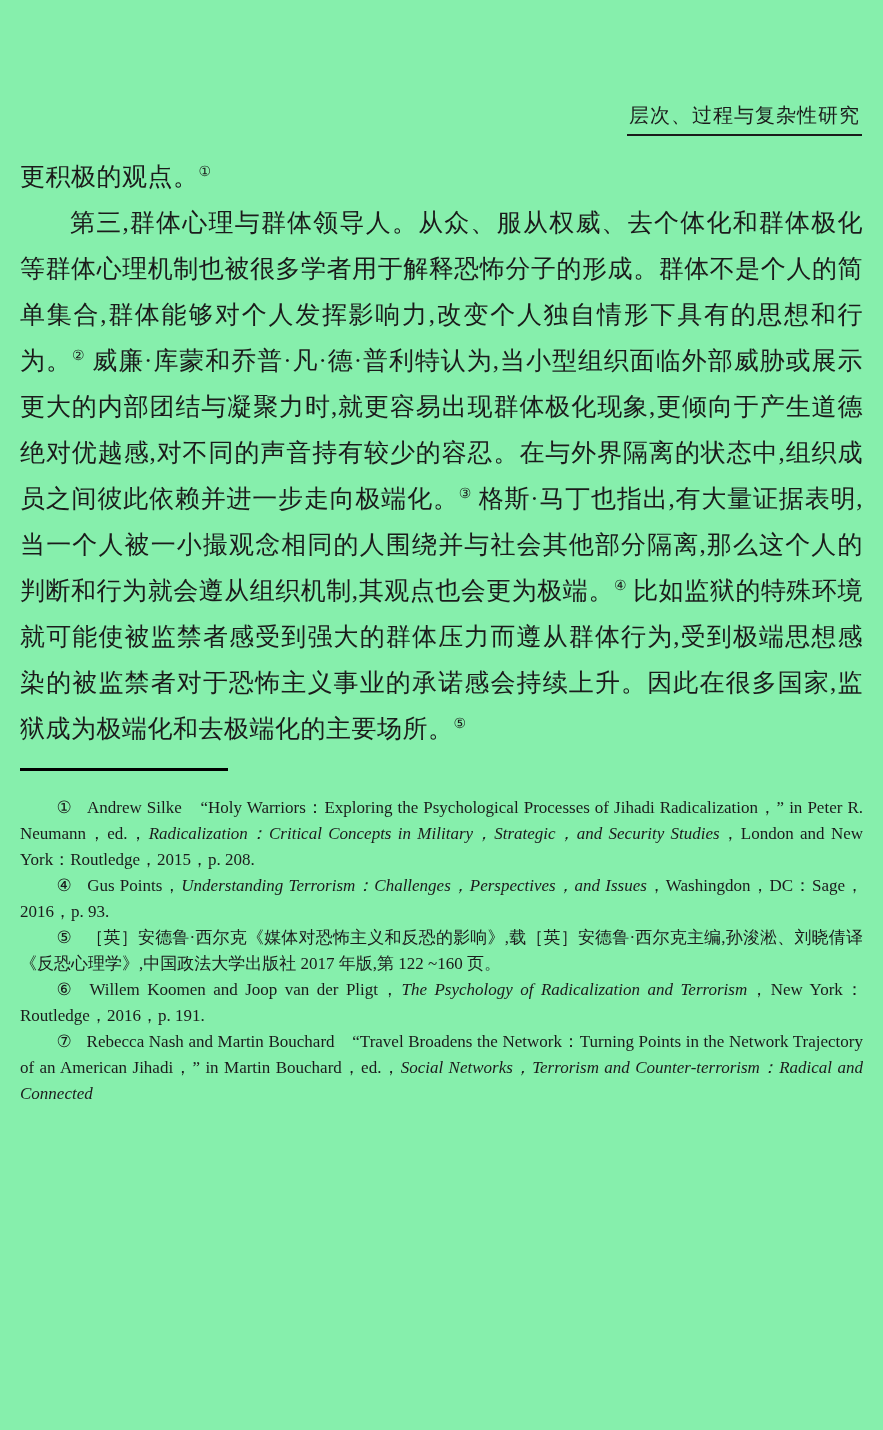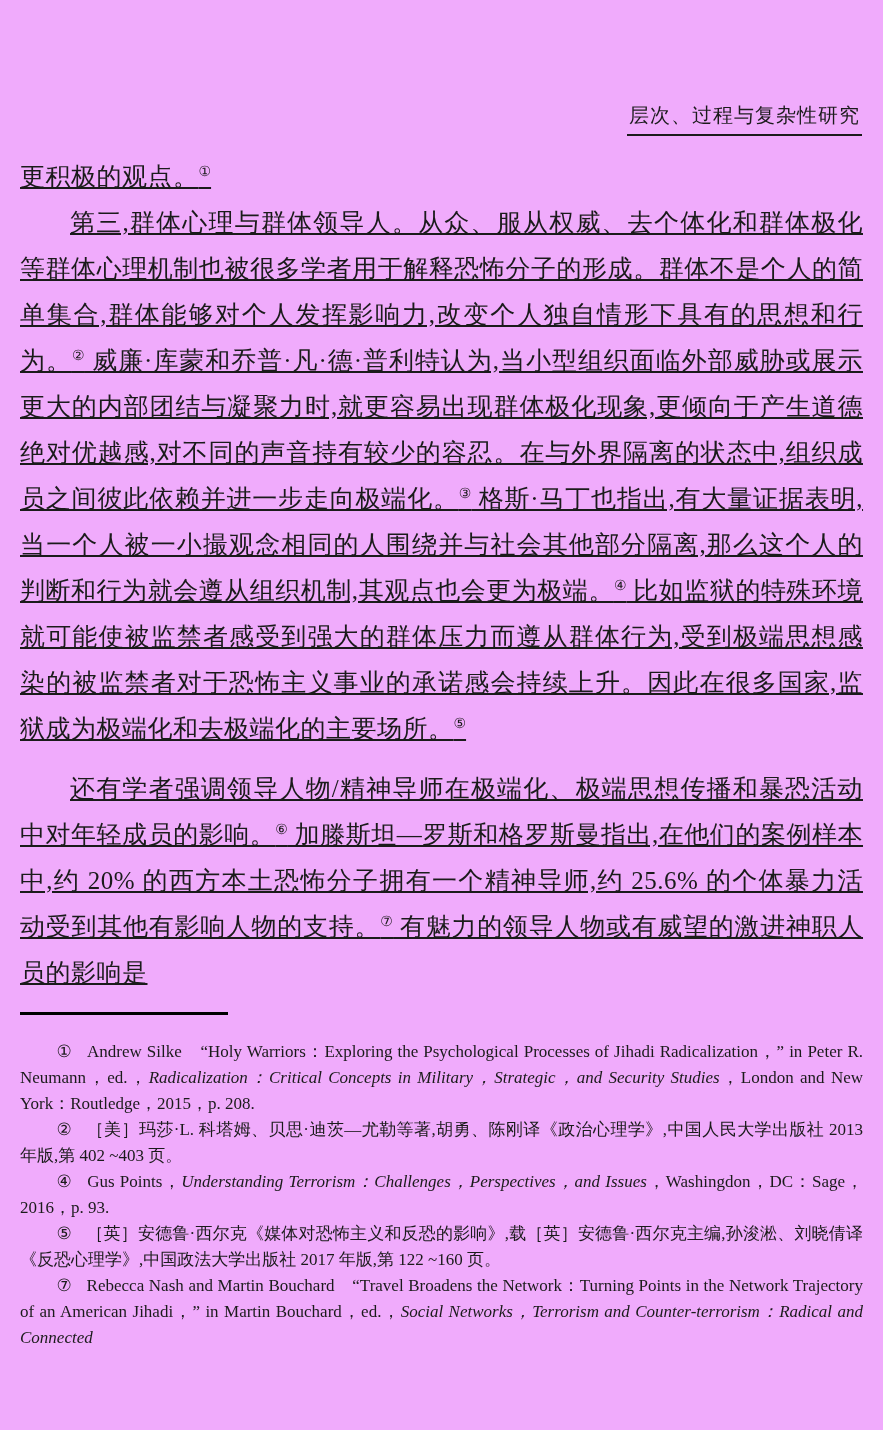--- a/index.html
+++ b/index.html
@@ -1,40 +1,39 @@
 <!DOCTYPE html>
 <html><head>
 <meta charset="utf-8">
 <style>
   * { margin: 0; padding: 0; box-sizing: border-box; }
   html, body { background: #e8e8e8; }
   .page {
     width: 883px;
     height: 1430px;
     margin: 0 auto;
-    background: #f0abfc;
+    background: #86efac;
     color: #1b1b1b;
     font-family: "Liberation Serif", "DejaVu Serif", serif;
     overflow: hidden;
     position: relative;
   }
   .header {
     text-align: right;
     padding: 102px 21px 0 0;
   }
   .header-title {
     display: inline-block;
     font-size: 20px;
     letter-spacing: 1px;
     border-bottom: 2px solid #1b1b1b;
     padding: 0 2px 5px 2px;
   }
   .body-text {
     padding: 18px 20px 0 20px;
-    text-decoration: underline;
   }
   .para {
     font-size: 25px;
     line-height: 46px;
     text-align: justify;
     text-justify: inter-ideograph;
     letter-spacing: 0.5px;
   }
   .para.indent { text-indent: 2em; }
   .para.spaced { margin-top: 14px; }
@@ -70,35 +69,34 @@
   <div class="header">
     <span class="header-title">层次、过程与复杂性研究</span>
   </div>
 
   <div class="body-text">
 
     <p class="para"><span>更积极的观点。</span><sup class="fn-ref">①</sup></p>
 
     <p class="para indent"><span>第三,群体心理与群体领导人。从众、服从权威、去个体化和群体极化等群体心理机制也被很多学者用于解释恐怖分子的形成。群体不是个人的简单集合,群体能够对个人发挥影响力,改变个人独自情形下具有的思想和行为。</span><sup class="fn-ref">②</sup><span> 威廉·库蒙和乔普·凡·德·普利特认为,当小型组织面临外部威胁或展示更大的内部团结与凝聚力时,就更容易出现群体极化现象,更倾向于产生道德绝对优越感,对不同的声音持有较少的容忍。在与外界隔离的状态中,组织成员之间彼此依赖并进一步走向极端化。</span><sup class="fn-ref">③</sup><span> 格斯·马丁也指出,有大量证据表明,当一个人被一小撮观念相同的人围绕并与社会其他部分隔离,那么这个人的判断和行为就会遵从组织机制,其观点也会更为极端。</span><sup class="fn-ref">④</sup><span> 比如监狱的特殊环境就可能使被监禁者感受到强大的群体压力而遵从群体行为,受到极端思想感染的被监禁者对于恐怖主义事业的承诺感会持续上升。因此在很多国家,监狱成为极端化和去极端化的主要场所。</span><sup class="fn-ref">⑤</sup></p>
 
-    <p class="para indent spaced"><span>还有学者强调领导人物/精神导师在极端化、极端思想传播和暴恐活动中对年轻成员的影响。</span><sup class="fn-ref">⑥</sup><span> 加滕斯坦—罗斯和格罗斯曼指出,在他们的案例样本中,约 20% 的西方本土恐怖分子拥有一个精神导师,约 25.6% 的个体暴力活动受到其他有影响人物的支持。</span><sup class="fn-ref">⑦</sup><span> 有魅力的领导人物或有威望的激进神职人员的影响是</span></p>
 
   </div>
 
   <div class="fn-sep"></div>
 
   <div class="footnotes">
 
     <p class="footnote"><span class="fn-marker">①</span><span>Andrew Silke　“Holy Warriors：Exploring the Psychological Processes of Jihadi Radicalization，” in Peter R. Neumann，ed.，</span><span class="italic">Radicalization：Critical Concepts in Military，Strategic，and Security Studies</span><span>，London and New York：Routledge，2015，p. 208.</span></p>
 
-    <p class="footnote"><span class="fn-marker">②</span><span>［美］玛莎·L. 科塔姆、贝思·迪茨—尤勒等著,胡勇、陈刚译《政治心理学》,中国人民大学出版社 2013 年版,第 402 ~403 页。</span></p>
 
 
     <p class="footnote"><span class="fn-marker">④</span><span>Gus Points，</span><span class="italic">Understanding Terrorism：Challenges，Perspectives，and Issues</span><span>，Washingdon，DC：Sage，2016，p. 93.</span></p>
 
     <p class="footnote"><span class="fn-marker">⑤</span><span>［英］安德鲁·西尔克《媒体对恐怖主义和反恐的影响》,载［英］安德鲁·西尔克主编,孙浚淞、刘晓倩译《反恐心理学》,中国政法大学出版社 2017 年版,第 122 ~160 页。</span></p>
 
+    <p class="footnote"><span class="fn-marker">⑥</span><span>Willem Koomen and Joop van der Pligt，</span><span class="italic">The Psychology of Radicalization and Terrorism</span><span>，New York：Routledge，2016，p. 191.</span></p>
 
     <p class="footnote"><span class="fn-marker">⑦</span><span>Rebecca Nash and Martin Bouchard　“Travel Broadens the Network：Turning Points in the Network Trajectory of an American Jihadi，” in Martin Bouchard，ed.，</span><span class="italic">Social Networks，Terrorism and Counter-terrorism：Radical and Connected</span></p>
 
   </div>
 
 </div>
 
 </body></html>

